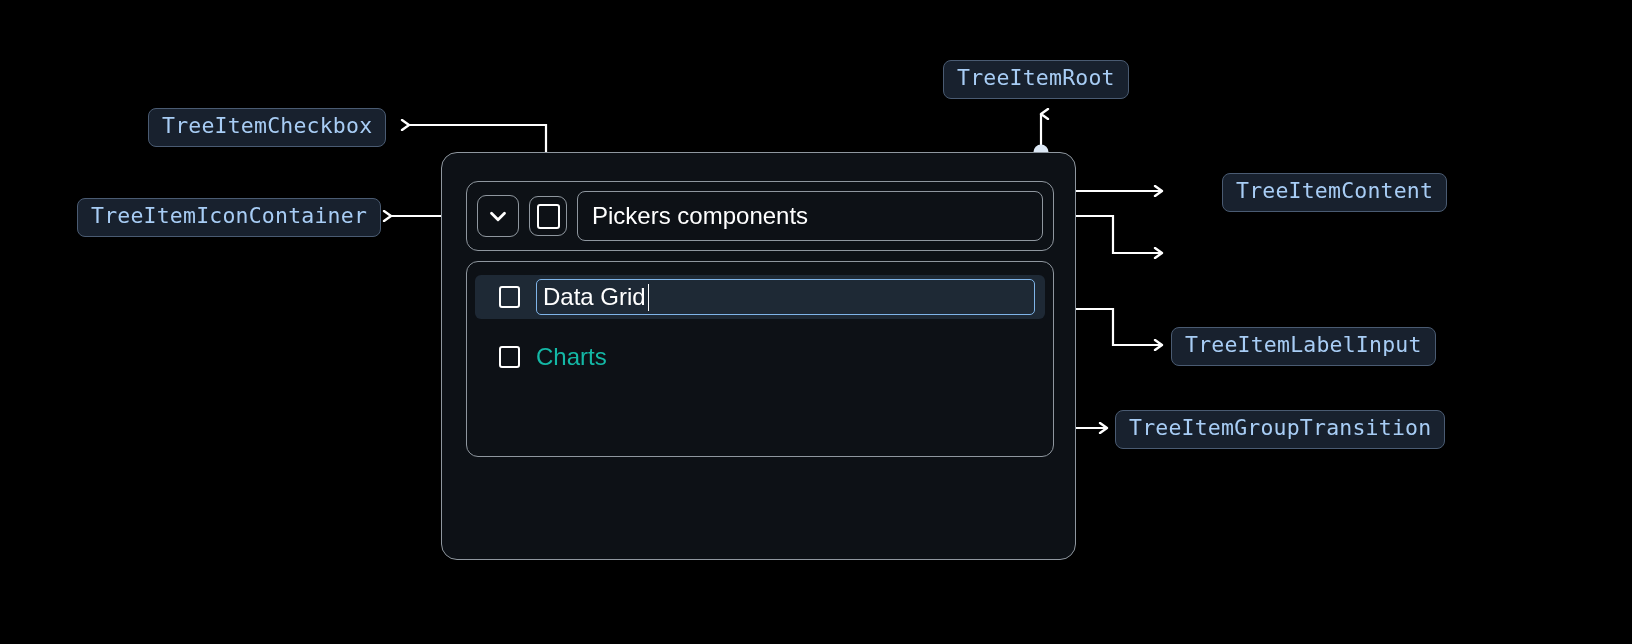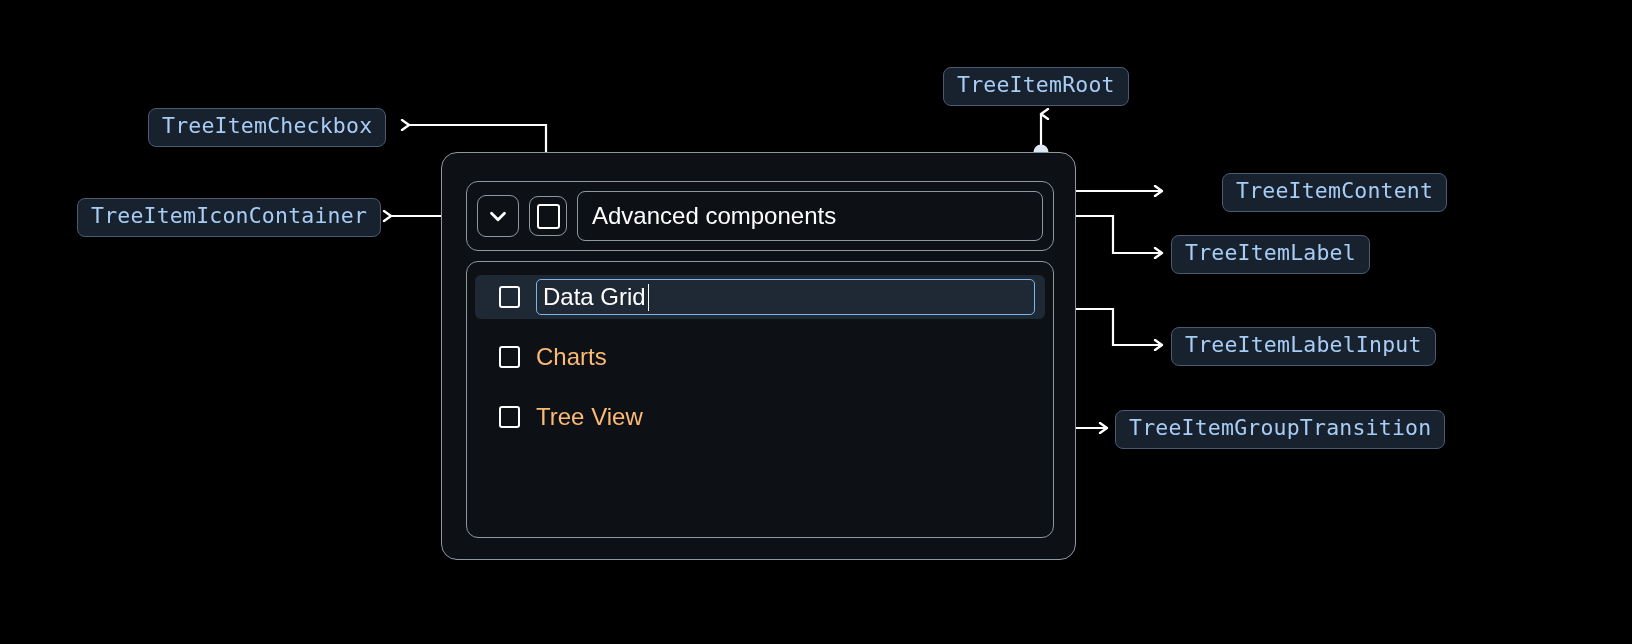--- a/index.html
+++ b/index.html
@@ -76,21 +76,21 @@
     border-radius: 8px;
     display: flex; align-items: center;
     padding-left: 14px;
     color: #ffffff;
     font-size: 24px;
   }
 
   .group-card {
     position: absolute;
     left: 24px; top: 108px;
-    width: 588px; height: 277px;
+    width: 588px; height: 196px;
     background: #0d1116;
     border: 1px solid #8f979f;
     border-radius: 12px;
     padding-top: 13px;
   }
   .tree-row {
     position: relative;
     height: 44px;
     display: flex; align-items: center;
     margin: 0 8px 0 8px;
@@ -100,21 +100,21 @@
   .tree-row.spaced { margin-top: 16px; }
   .tree-row.selected { background: #1e2935; }
   .row-check {
     width: 21px; height: 22px;
     border: 2.6px solid #ffffff;
     border-radius: 3px;
     flex: 0 0 auto;
   }
   .row-text {
     margin-left: 16px;
-    color: #fdba74;
+    color: #14b8a6;
     font-size: 24px;
   }
   .row-input {
     margin-left: 16px;
     flex: 1 1 auto;
     height: 36px;
     margin-right: 10px;
     border: 1px solid #7fb4e8;
     border-radius: 5px;
     background: transparent;
@@ -175,65 +175,60 @@
       <circle cx="1041" cy="216" r="7.5"></circle>
       <circle cx="1041" cy="309" r="7.5"></circle>
       <circle cx="1053" cy="428" r="7.5"></circle>
     </g>
   </svg>
 
   <div class="chip" style="left:148px; top:108px;">TreeItemCheckbox</div>
 
   <div class="chip" style="left:77px; top:198px;">TreeItemIconContainer</div>
 
-  <div class="chip" style="left:943px; top:67px;text-align:right;">TreeItemRoot</div>
+  <div class="chip" style="left:943px; top:60px;text-align:right;">TreeItemRoot</div>
 
   <div class="chip" style="left:1222px; top:173px;">TreeItemContent</div>
 
-  <div class="chip" style="left:1171px; top:235px;">TreeItemLabel</div>
 
   <div class="chip" style="left:1115px; top:410px;">TreeItemGroupTransition</div>
 
   <div class="chip" style="left:1171px; top:327px;">TreeItemLabelInput</div>
 
   <div class="root-card">
 
     <div class="content-card">
       <div class="icon-container">
         <svg width="26" height="26" viewBox="0 0 24 24" fill="none">
           <path d="M6 9.5 L12 15.5 L18 9.5" stroke="#ffffff" stroke-width="2.6" stroke-linecap="round" stroke-linejoin="round"></path>
         </svg>
       </div>
 
       <div class="checkbox-btn">
         <div class="sq"></div>
       </div>
 
       <div class="label-box">
-        <span>Advanced components</span>
+        <span>Pickers components</span>
       </div>
     </div>
 
     <div class="group-card">
 
       <div class="tree-row selected">
         <div class="row-check"></div>
         <div class="row-input">
           <span>Data Grid</span>
           <span class="caret"></span>
         </div>
       </div>
 
       <div class="tree-row spaced">
         <div class="row-check"></div>
         <span class="row-text">Charts</span>
       </div>
 
 
-      <div class="tree-row spaced">
-        <div class="row-check"></div>
-        <span class="row-text">Tree View</span>
-      </div>
 
     </div>
   </div>
 
 </div>
 
 </body></html>

